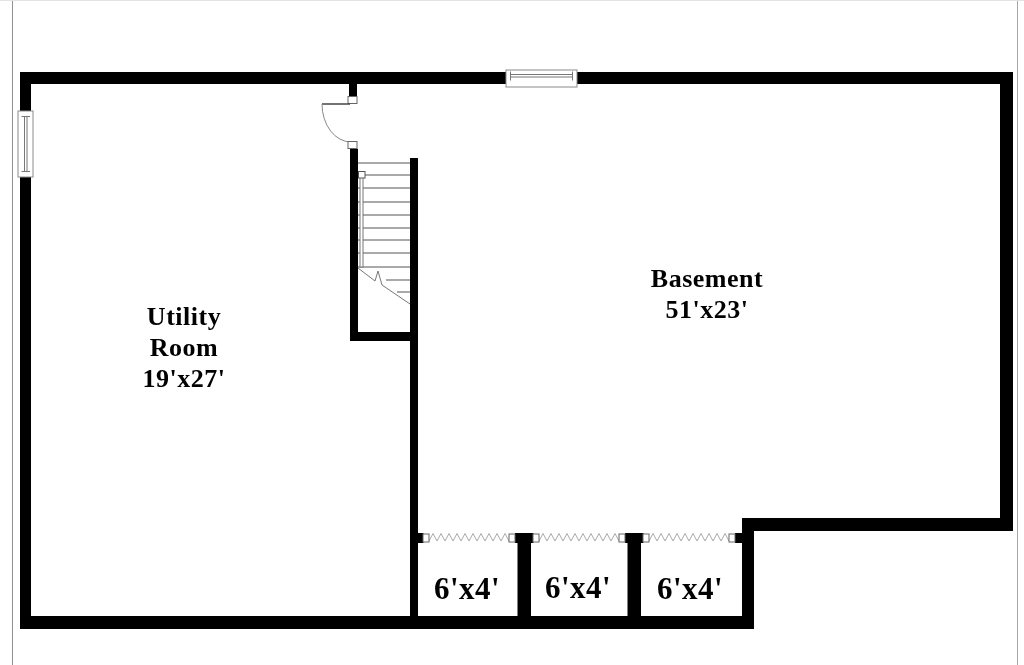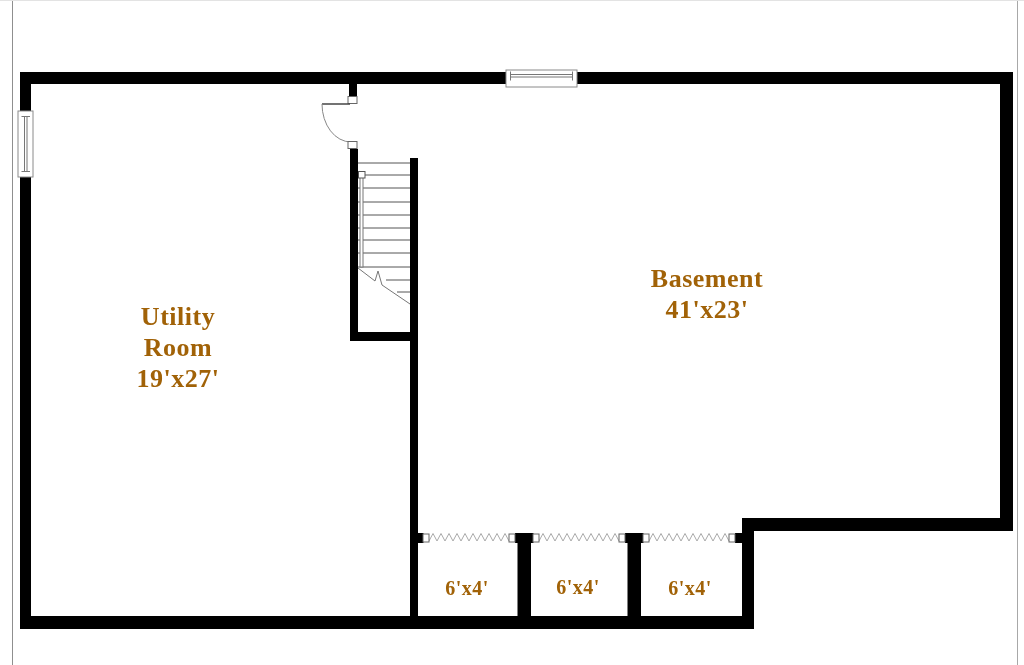--- a/index.html
+++ b/index.html
@@ -25,28 +25,28 @@
     left: 0; right: 0; top: 0;
     height: 1px;
     background: #e3e3e3;
   }
   svg.plan { position: absolute; left: 0; top: 0; }
   .room-label {
     position: absolute;
     transform: translate(-50%, -50%);
     text-align: center;
     font-weight: bold;
-    color: #a16207;
+    color: #000000;
     font-size: 26px;
     line-height: 31px;
     letter-spacing: 0.5px;
     white-space: nowrap;
   }
   .room-label span { display: block; }
-  .room-label.small { font-size: 20px; line-height: 25px; }
+  .room-label.small { font-size: 31px; line-height: 25px; }
 </style>
 </head>
 <body>
 
 <div class="page">
 
   <div class="page-edge left"></div>
   <div class="page-edge right"></div>
   <div class="page-edge-top"></div>
 
@@ -126,29 +126,29 @@
     <g fill="#ffffff" stroke="#666666" stroke-width="1">
       <rect x="423" y="534" width="6" height="8"></rect>
       <rect x="509" y="534" width="6" height="8"></rect>
       <rect x="533" y="534" width="6" height="8"></rect>
       <rect x="619" y="534" width="6" height="8"></rect>
       <rect x="643" y="534" width="6" height="8"></rect>
       <rect x="729" y="534" width="6" height="8"></rect>
     </g>
   </svg>
 
-  <div class="room-label" style="left:178px; top:347px;">
+  <div class="room-label" style="left:184px; top:347px;">
     <span>Utility</span>
     <span>Room</span>
     <span>19'x27'</span>
   </div>
 
   <div class="room-label" style="left:707px; top:294px;">
     <span>Basement</span>
-    <span>41'x23'</span>
+    <span>51'x23'</span>
   </div>
 
   <div class="room-label small" style="left:467px; top:588px;">
     <span>6'x4'</span>
   </div>
   <div class="room-label small" style="left:578px; top:587px;">
     <span>6'x4'</span>
   </div>
   <div class="room-label small" style="left:690px; top:588px;">
     <span>6'x4'</span>

